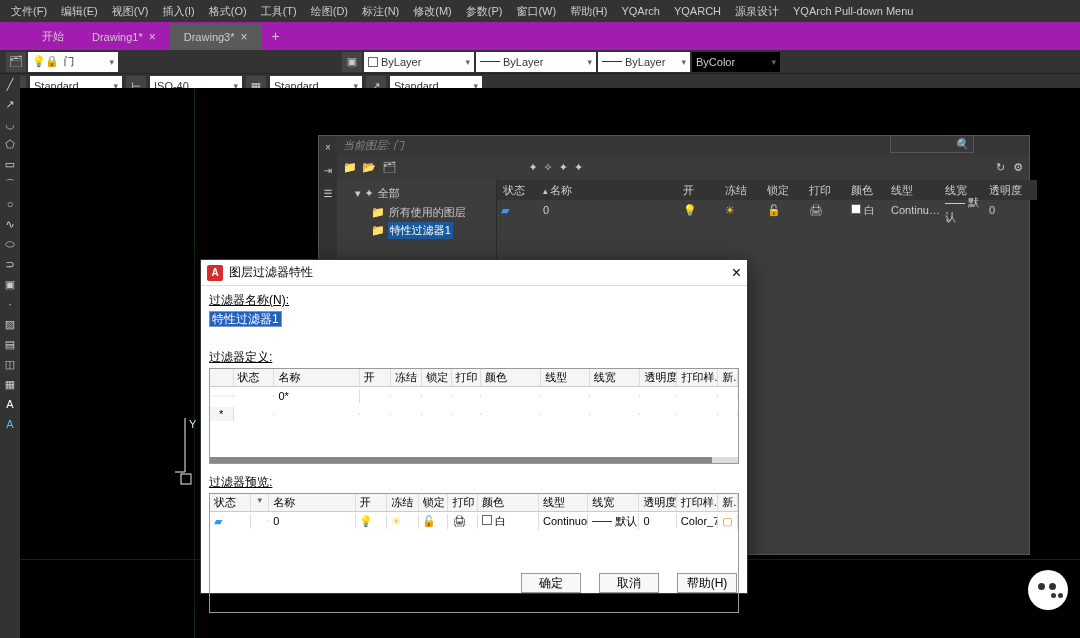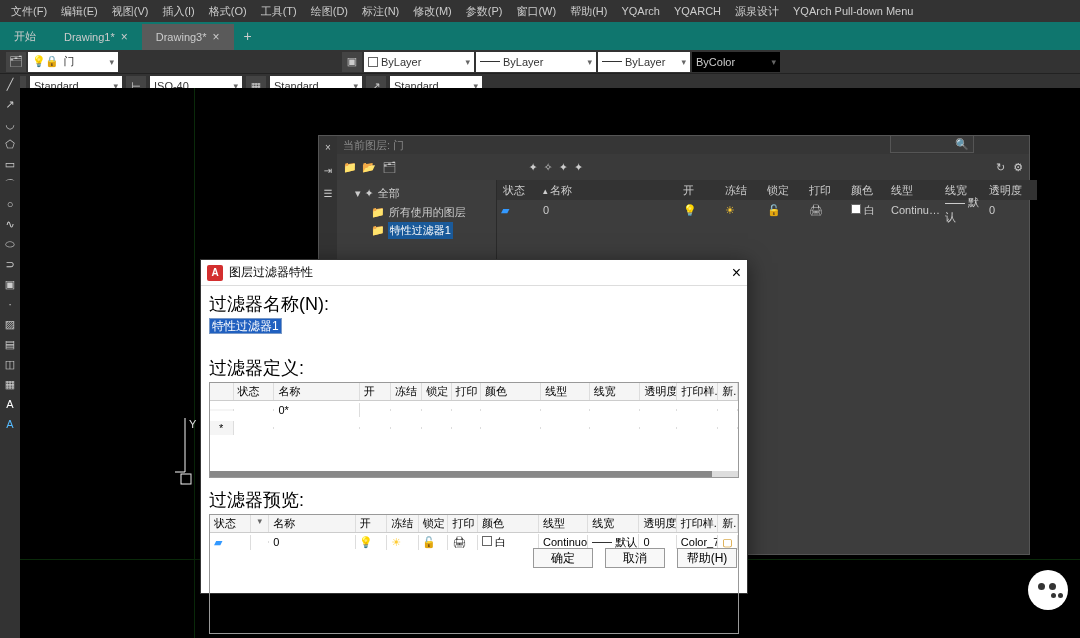--- a/index.html
+++ b/index.html
@@ -1,64 +1,64 @@
 <!DOCTYPE html>
 <html><head>
   <meta charset="utf-8">
   <style>
     * { margin: 0; padding: 0; box-sizing: border-box; font-family: "Microsoft YaHei", sans-serif; }
     body { background: #000; width: 1080px; height: 638px; overflow: hidden; position: relative; color: #ccc; font-size: 11px; }
     .menubar { background: #333; color: #ccc; height: 22px; display: flex; align-items: center; padding: 0 4px; }
     .menubar span { padding: 0 7px; cursor: pointer; }
-    .tabbar { background: #0f766e; height: 28px; display: flex; align-items: end; }
+    .tabbar { background: #a21caf; height: 28px; display: flex; align-items: end; padding-left: 28px; }
     .tab { padding: 6px 14px; color: #ccc; display: flex; align-items: center; gap: 6px; }
     .tab.active { background: #5a5a5a; }
     .tab-close { font-size: 12px; color: #ccc; }
     .tab-add { padding: 6px 10px; color: #ccc; font-size: 14px; }
     .toolbar { background: #333; height: 24px; display: flex; align-items: center; padding: 2px 6px; gap: 2px; border-bottom: 1px solid #222; }
     .toolbar2 { background: #333; height: 24px; display: flex; align-items: center; padding: 2px 6px; gap: 4px; }
     .combo { background: #fff; color: #333; height: 20px; display: flex; align-items: center; padding: 0 4px; font-size: 11px; position: relative; }
     .combo::after { content: "▾"; position: absolute; right: 4px; color: #666; font-size: 9px; }
     .combo-dark { background: #000000; color: #ccc; }
     .icon-sq { width: 20px; height: 20px; background: #444; display: inline-flex; align-items: center; justify-content: center; font-size: 11px; color: #ccc; }
     .left-tools { position: absolute; left: 0; top: 74px; width: 20px; background: #333; height: 564px; display: flex; flex-direction: column; }
     .tool { width: 20px; height: 20px; display: flex; align-items: center; justify-content: center; color: #ccc; font-size: 11px; }
     .canvas { position: absolute; left: 20px; top: 88px; right: 0; bottom: 0; background: #000; }
     .gridline-v { position: absolute; top: 0; bottom: 0; width: 1px; background: #0a2a0a; }
     .gridline-h { position: absolute; left: 0; right: 0; height: 1px; background: #0a2a0a; }
     .ucs { position: absolute; left: 175px; top: 418px; color: #fff; }
     .panel { position: absolute; left: 318px; top: 135px; width: 712px; height: 420px; background: #3d3d3d; color: #ccc; border: 1px solid #555; }
     .panel-sidebar { position: absolute; left: 0; top: 0; width: 18px; height: 100%; background: #333; display: flex; flex-direction: column; align-items: center; gap: 12px; padding-top: 6px; font-size: 10px;}
     .panel-body { margin-left: 18px; height: 100%; }
-    .panel-title { height: 18px; background: #363636; padding: 2px 6px; display: flex; align-items: center; font-size: 11px; color: #888; }
+    .panel-title { height: 18px; background: #363636; padding: 2px 6px; display: flex; align-items: center; font-size: 11px; color: #888; font-style: italic; }
     .panel-toolbar { height: 26px; background: #3a3a3a; display: flex; align-items: center; justify-content: space-between; padding: 0 6px; }
     .panel-tb-left { display: flex; gap: 6px; align-items: center;}
     .panel-tb-right { display: flex; gap: 8px; align-items: center;}
     .panel-searchbox { position: absolute; right: 55px; top: -1px; width: 84px; height: 18px; background: rgba(60,60,60,0.5); border:1px solid #555; display:flex; align-items:center; justify-content:flex-end; padding-right:4px;}
     .panel-columns { display: flex; background: #333; height: 20px; align-items: center; font-size: 11px; }
     .tree { width: 160px; background: #3d3d3d; padding: 4px 6px; font-size: 11px; float:left; height:360px; border-right:1px solid #2a2a2a;}
     .tree-header { background:#333; padding:3px 6px; display:flex; justify-content:space-between;}
     .tree-item { padding: 2px 0 2px 12px; display: flex; gap: 4px; align-items: center; }
     .tree-item.sel { background: #1a5a9a; color: #fff; display:inline-block; padding:1px 2px;}
     .lay-row { display:flex; height:20px; align-items:center; padding:0 4px; font-size:11px;}
     .dialog { position: absolute; left: 200px; top: 259px; width: 548px; height: 335px; background: #fff; color: #000; border: 1px solid #333; box-shadow: 0 4px 20px rgba(0,0,0,0.5); z-index: 10; font-size: 12px;}
     .dlg-title { background: #fff; height: 26px; display: flex; align-items: center; padding: 0 6px; justify-content: space-between; border-bottom: 1px solid #ddd;}
     .dlg-title-left { display:flex; gap:6px; align-items:center;}
     .dlg-app-icon { width:16px; height:16px; background:#d32f2f; border-radius:2px; display:flex; align-items:center; justify-content:center; color:#fff; font-size:10px; font-weight:bold;}
     .dlg-body { padding: 6px 8px; }
-    .dlg-label { font-size: 18px; margin-bottom: 2px; }
+    .dlg-label { font-size: 12px; margin-bottom: 2px; text-decoration: underline; }
     .dlg-input { width: 205px; border: 1px solid #7a9ac8; height: 18px; font-size: 12px; padding:0 2px;}
     .dlg-input.sel { background: #2060c0; color: #fff; }
     .dlg-table { border: 1px solid #999; margin-top: 2px; }
     .dlg-th { display: flex; background: #f5f5f5; border-bottom: 1px solid #ccc; height: 18px; font-size: 11px;}
     .dlg-th > div, .dlg-tr > div { border-right: 1px solid #ddd; padding: 1px 4px; overflow: hidden; white-space: nowrap;}
     .dlg-tr { display: flex; height: 18px; font-size: 11px; align-items: center;}
     .dlg-scroll { height: 6px; background: #ddd; margin-top: 34px;}
     .dlg-scroll-inner { height:100%; width:95%; background:#888;}
-    .dlg-btns { position: absolute; bottom: 25px; right: 10px; display: flex; gap: 12px;}
+    .dlg-btns { position: absolute; bottom: 0; right: 10px; display: flex; gap: 18px;}
     .dlg-btn { width: 60px; height: 20px; border: 1px solid #999; background: #f8f8f8; font-size: 12px;}
     .watermark { position: absolute; right: 12px; bottom: 28px; color: #fff; font-size: 26px; font-weight: bold; display: flex; align-items: center; gap: 10px; z-index: 20;}
     .wm-icon { width: 40px; height: 40px; background:#fff; border-radius:50%; display:flex; align-items:center; justify-content:center;}
     .wm-icon-inner{ width:30px; height:30px; border-radius:50%; background:#fff; position:relative;}
     .wm-dots{ position:absolute; width:7px; height:7px; background:#333; border-radius:50%;}
     .col-status{width:42px} .col-name{width:88px} .col-on{width:32px} .col-freeze{width:32px} .col-lock{width:30px} .col-plot{width:30px} .col-color{width:62px} .col-ltype{width:50px} .col-lw{width:52px} .col-trans{width:38px} .col-ps{width:42px} .col-np{width:20px}
     .swatch{width:10px;height:10px;border:1px solid #666;display:inline-block;background:#fff;margin-right:3px;}
     .bulb{color:#ffcc33;}
     .sun{color:#ffcc33;}
     .lockic{color:#cc8844;}

